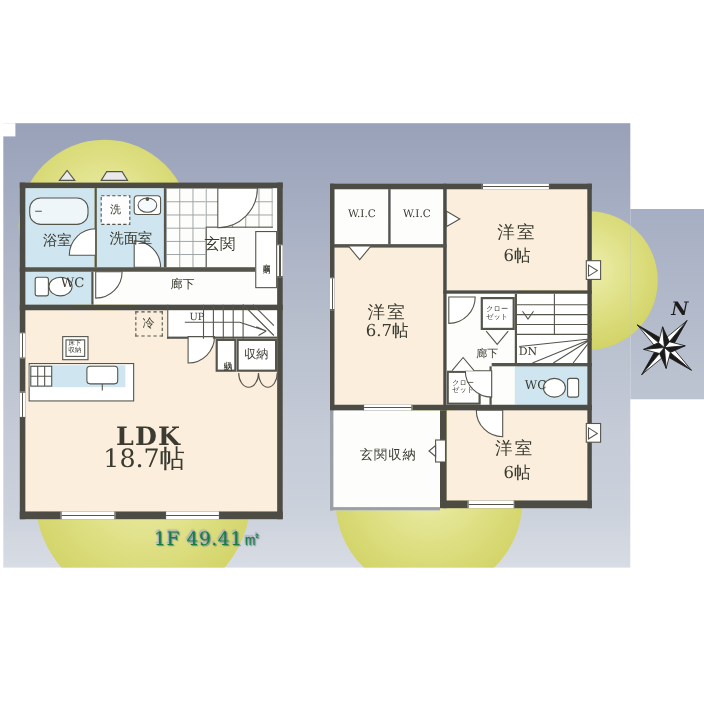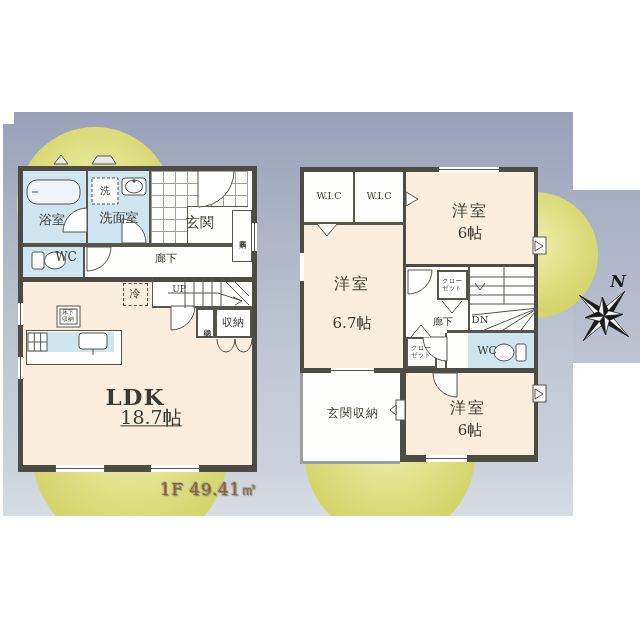--- a/index.html
+++ b/index.html
@@ -19,21 +19,21 @@
         background-size:12px 12px;background-color:#fdfdfb;}
   .winh{position:absolute;background:linear-gradient(to bottom, rgba(0,0,0,0) 0 40%, #55554c 40% 60%, rgba(0,0,0,0) 60% 100%),#fff;
         border-left:1px solid #55554c;border-right:1px solid #55554c;box-sizing:border-box;}
   .winv{position:absolute;background:linear-gradient(to right, rgba(0,0,0,0) 0 40%, #55554c 40% 60%, rgba(0,0,0,0) 60% 100%),#fff;
         border-top:1px solid #55554c;border-bottom:1px solid #55554c;box-sizing:border-box;}
   .box{position:absolute;box-sizing:border-box;background:#fff;border:2px solid #55554c;}
   .lbl{position:absolute;transform:translate(-50%,-50%);white-space:nowrap;text-align:center;
        line-height:1.12;color:#3b3b31;}
   .lblv{writing-mode:vertical-rl;letter-spacing:1px;}
   .planSvg{position:absolute;pointer-events:none;}
-  .arealbl{position:absolute;font-size:17px;letter-spacing:0.5px;color:#a16207;text-align:right;
+  .arealbl{position:absolute;font-size:17px;letter-spacing:0.5px;color:#15803d;
            text-shadow:0 0 2px #8892a8, 1px 1px 1px #6f7a95, -1px -1px 1px #aab2c4;}
   .nlbl{position:absolute;transform:translate(-50%,-50%);font-style:italic;font-weight:bold;
         font-size:17px;color:#1b1b1b;}
 </style>
 </head>
 <body>
 
 <div id="stage">
 
   <div class="band-clip" style="left:3px;top:112px;width:570px;height:404px;
@@ -126,21 +126,21 @@
     <div class="lbl" style="left:148px;top:93px;font-size:11px;">廊下</div>
     <div class="lbl" style="left:161px;top:123px;font-size:9px;">UP</div>
     <div class="lbl" style="left:117px;top:128px;font-size:11px;">冷</div>
     <div class="lbl lblv" style="left:188px;top:157px;font-size:8px;">収納</div>
     <div class="lbl" style="left:215px;top:157px;font-size:11px;">収納</div>
     <div class="lbl" style="left:50px;top:150px;font-size:6px;">
       <span>床下</span><br>
       <span>収納</span>
     </div>
     <div class="lbl" style="left:117px;top:231px;font-size:23px;letter-spacing:1px;font-weight:bold;">LDK</div>
-    <div class="lbl" style="left:133px;top:252px;font-size:19px;text-decoration:underline;">18.7帖</div>
+    <div class="lbl" style="left:113px;top:252px;font-size:23px;">18.7帖</div>
   </div>
 
   <div class="plan" style="left:300px;top:167px;width:238px;height:300px;">
 
     <div class="room" style="left:106px;top:5px;width:128px;height:92px;background:#fbeedd;"></div>
     <div class="room" style="left:4px;top:58px;width:99px;height:143px;background:#fbeedd;"></div>
     <div class="room" style="left:106px;top:206px;width:128px;height:82px;background:#fbeedd;"></div>
     <div class="room" style="left:4px;top:5px;width:49px;height:50px;background:#fdfdfb;"></div>
     <div class="room" style="left:55px;top:5px;width:48px;height:50px;background:#fdfdfb;"></div>
     <div class="room" style="left:103px;top:97px;width:67px;height:104px;background:#fdfdfb;"></div>
@@ -194,21 +194,21 @@
       <path d="M235 74 L243 79 L235 84 Z" fill="#fff"></path>
       <rect x="233" y="218" width="13" height="17" fill="#fff"></rect>
       <path d="M235 222 L243 227 L235 232 Z" fill="#fff"></path>
     </svg>
 
     <div class="lbl" style="left:29px;top:29px;font-size:9.5px;">W.I.C</div>
     <div class="lbl" style="left:79px;top:29px;font-size:9.5px;">W.I.C</div>
     <div class="lbl" style="left:170px;top:44px;font-size:16px;letter-spacing:2px;">洋室</div>
     <div class="lbl" style="left:170px;top:66px;font-size:15px;">6帖</div>
     <div class="lbl" style="left:52px;top:117px;font-size:16px;letter-spacing:2px;">洋室</div>
-    <div class="lbl" style="left:52px;top:156px;font-size:15px;text-align:center;">6.7帖</div>
+    <div class="lbl" style="left:52px;top:134px;font-size:15px;text-align:center;">6.7帖</div>
     <div class="lbl" style="left:152px;top:118px;font-size:6.5px;">
       <span>クロー</span><br>
       <span>ゼット</span>
     </div>
     <div class="lbl" style="left:121px;top:185px;font-size:6.5px;">
       <span>クロー</span><br>
       <span>ゼット</span>
     </div>
     <div class="lbl" style="left:143px;top:155px;font-size:10px;">廊下</div>
     <div class="lbl" style="left:180px;top:153px;font-size:10px;">DN</div>

